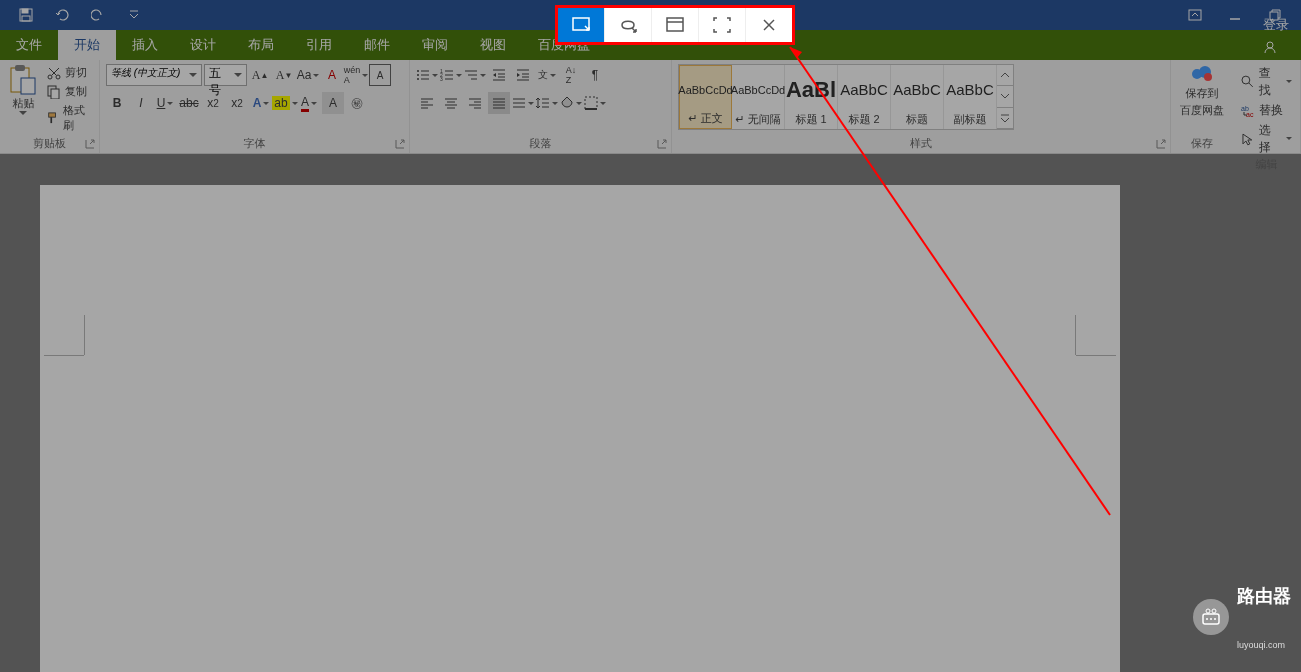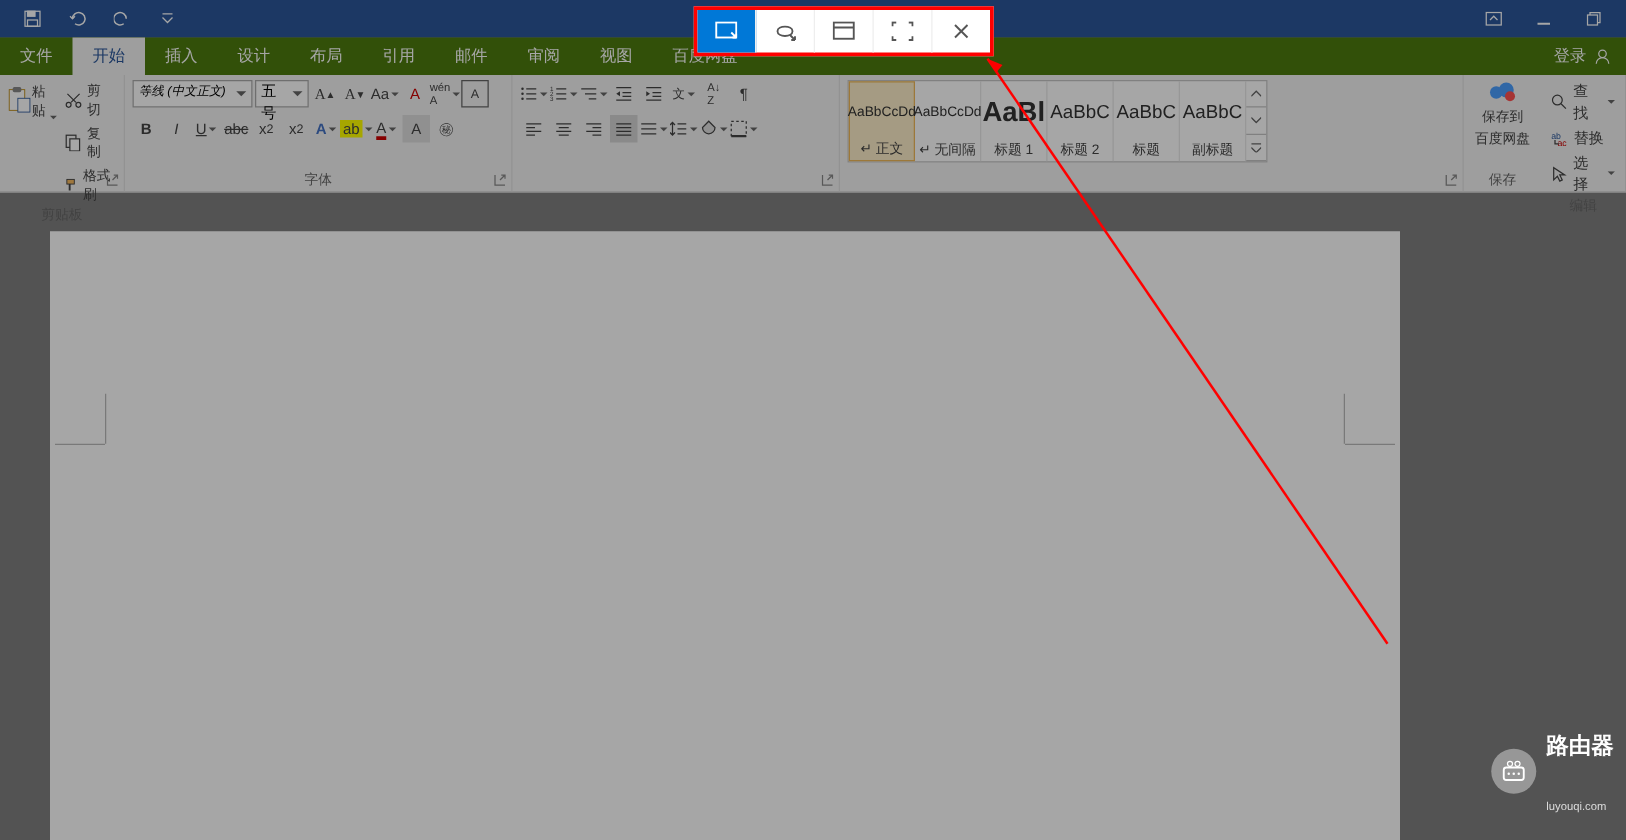--- a/index.html
+++ b/index.html
@@ -9,29 +9,29 @@
   .qat { display: flex; align-items: center; gap: 0; padding-left: 8px; }
   .qat-btn { width: 36px; height: 28px; display: flex; align-items: center; justify-content: center; cursor: pointer; }
   .qat-btn svg { fill: #fff; stroke: #fff; }
   .titlebar-center { flex: 1; display: flex; justify-content: center; align-items: center; }
   .win-controls { display: flex; align-items: center; padding-right: 6px; }
   .win-btn { width: 40px; height: 28px; display: flex; align-items: center; justify-content: center; cursor: pointer; }
   
   .tabbar { height: 30px; background: #4d7c0f; display: flex; align-items: flex-end; color: #fff; font-size: 13px; }
   .tab { padding: 6px 16px 6px 16px; cursor: pointer; }
   .tab.active { background: #f3f3f3; color: #2b579a; }
-  .tab-login { margin-left: auto; padding-right: 12px; display: flex; align-items: center; gap: 6px; padding-bottom: 6px; }
+  .tab-login { margin-left: auto; padding-right: 12px; display: flex; align-items: flex-start; gap: 6px; padding-bottom: 6px; flex-direction: column; }
   
   .ribbon { height: 94px; background: #f3f3f3; border-bottom: 1px solid #d4d4d4; display: flex; }
   .group { border-right: 1px solid #e1e1e1; display: flex; flex-direction: column; padding: 4px 6px 0 6px; position: relative; }
   .group-label { font-size: 11px; color: #666; text-align: center; padding-bottom: 2px; margin-top: auto; }
   .group-content { display: flex; align-items: flex-start; gap: 4px; flex: 1; }
   .launcher { position: absolute; right: 2px; bottom: 2px; width: 14px; height: 14px; display:flex;align-items:center;justify-content:center; cursor:pointer;}
   
-  .clipboard-big { display: flex; flex-direction: row; align-items: flex-end; width: 40px; cursor: pointer; }
+  .clipboard-big { display: flex; flex-direction: column; align-items: center; width: 40px; cursor: pointer; }
   .clipboard-mini { display: flex; flex-direction: column; gap: 2px; font-size: 11px; color: #444; }
   .mini-btn { display: flex; align-items: center; gap: 4px; padding: 1px 2px; cursor: pointer; }
   
   .font-row { display: flex; align-items: center; gap: 2px; margin-bottom: 6px; }
   .font-select { height: 22px; font-size: 12px; border: 1px solid #ababab; background: #fff; padding: 0 16px 0 4px; position: relative; }
   .small-btn { width: 22px; height: 22px; display: flex; align-items: center; justify-content: center; cursor: pointer; font-size: 12px; color: #444; }
   .small-btn.drop::after { content:""; border-left:3px solid transparent;border-right:3px solid transparent;border-top:3px solid #666; margin-left:2px;}
   
   .para-row { display: flex; align-items: center; gap: 2px; margin-bottom: 6px; }
   
@@ -348,20 +348,21 @@
             </svg>
           </div>
         <div class="small-btn drop">
             <svg width="14" height="14" viewBox="0 0 14 14">
               <rect x="1" y="1" width="12" height="12" fill="none" stroke="#444" stroke-dasharray="2"></rect>
               <line x1="1" y1="13" x2="13" y2="13" stroke="#444" stroke-width="2"></line>
             </svg>
           </div>
       </div>
     </div>
+    <div class="group-label">段落</div>
     <div class="launcher">
         <svg width="10" height="10" viewBox="0 0 10 10">
           <path d="M1 1 L1 9 L9 9 M5 5 L9 1 M6 1 L9 1 L9 4" fill="none" stroke="#888"></path>
         </svg>
       </div>
   </div>
 
   <div class="group" style="flex:1;">
     <div class="group-content">
       <div class="styles-gallery">
@@ -402,20 +403,21 @@
             </div>
           <div>
               <svg width="8" height="8">
                 <line x1="0" y1="1" x2="8" y2="1" stroke="#666"></line>
                 <path d="M0 4 L4 8 L8 4" fill="none" stroke="#666"></path>
               </svg>
             </div>
         </div>
       </div>
     </div>
+    <div class="group-label">样式</div>
     <div class="launcher">
         <svg width="10" height="10" viewBox="0 0 10 10">
           <path d="M1 1 L1 9 L9 9 M5 5 L9 1 M6 1 L9 1 L9 4" fill="none" stroke="#888"></path>
         </svg>
       </div>
   </div>
 
   <div class="group" style="width:62px;border-right:none;">
     <div class="save-cloud">
       <svg width="24" height="20" viewBox="0 0 24 20">

